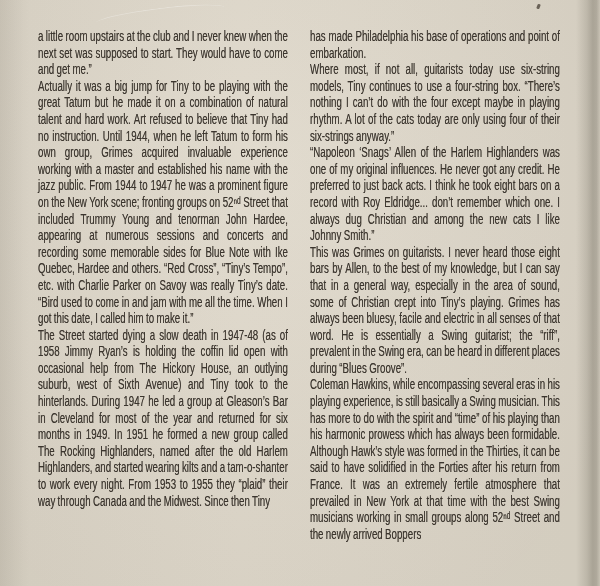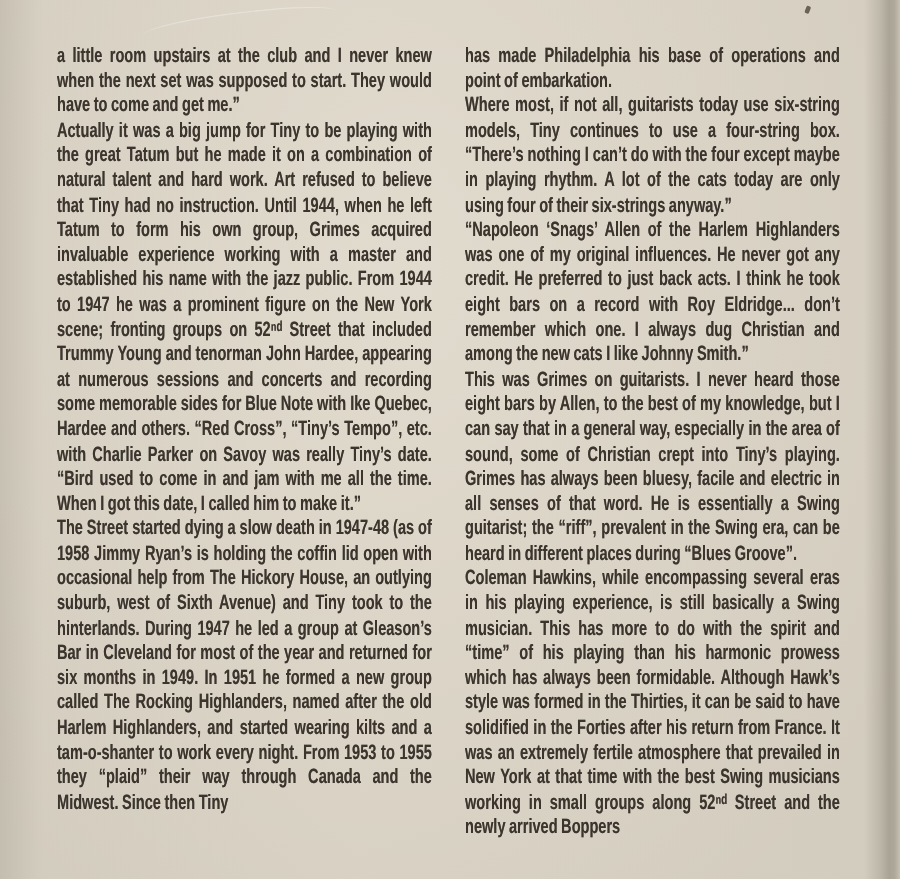--- a/index.html
+++ b/index.html
@@ -10,21 +10,20 @@
     overflow: hidden;
     background: #dbd4c6;
   }
   .page {
     position: relative;
     width: 600px;
     height: 586px;
     background: linear-gradient(90deg, #d5cec0 0%, #dbd4c6 4%, #ded7c9 40%, #dbd4c6 95%, #dbd4c6 100%);
     font-family: "Liberation Sans", "DejaVu Sans", sans-serif;
     overflow: hidden;
-    font-weight: bold;
   }
   .texture {
     position: absolute;
     inset: 0;
     background: radial-gradient(ellipse at 45% 30%, rgba(255,255,255,0.10), rgba(0,0,0,0.035) 85%);
     pointer-events: none;
   }
   .gutter-shadow {
     position: absolute;
     top: 0;

